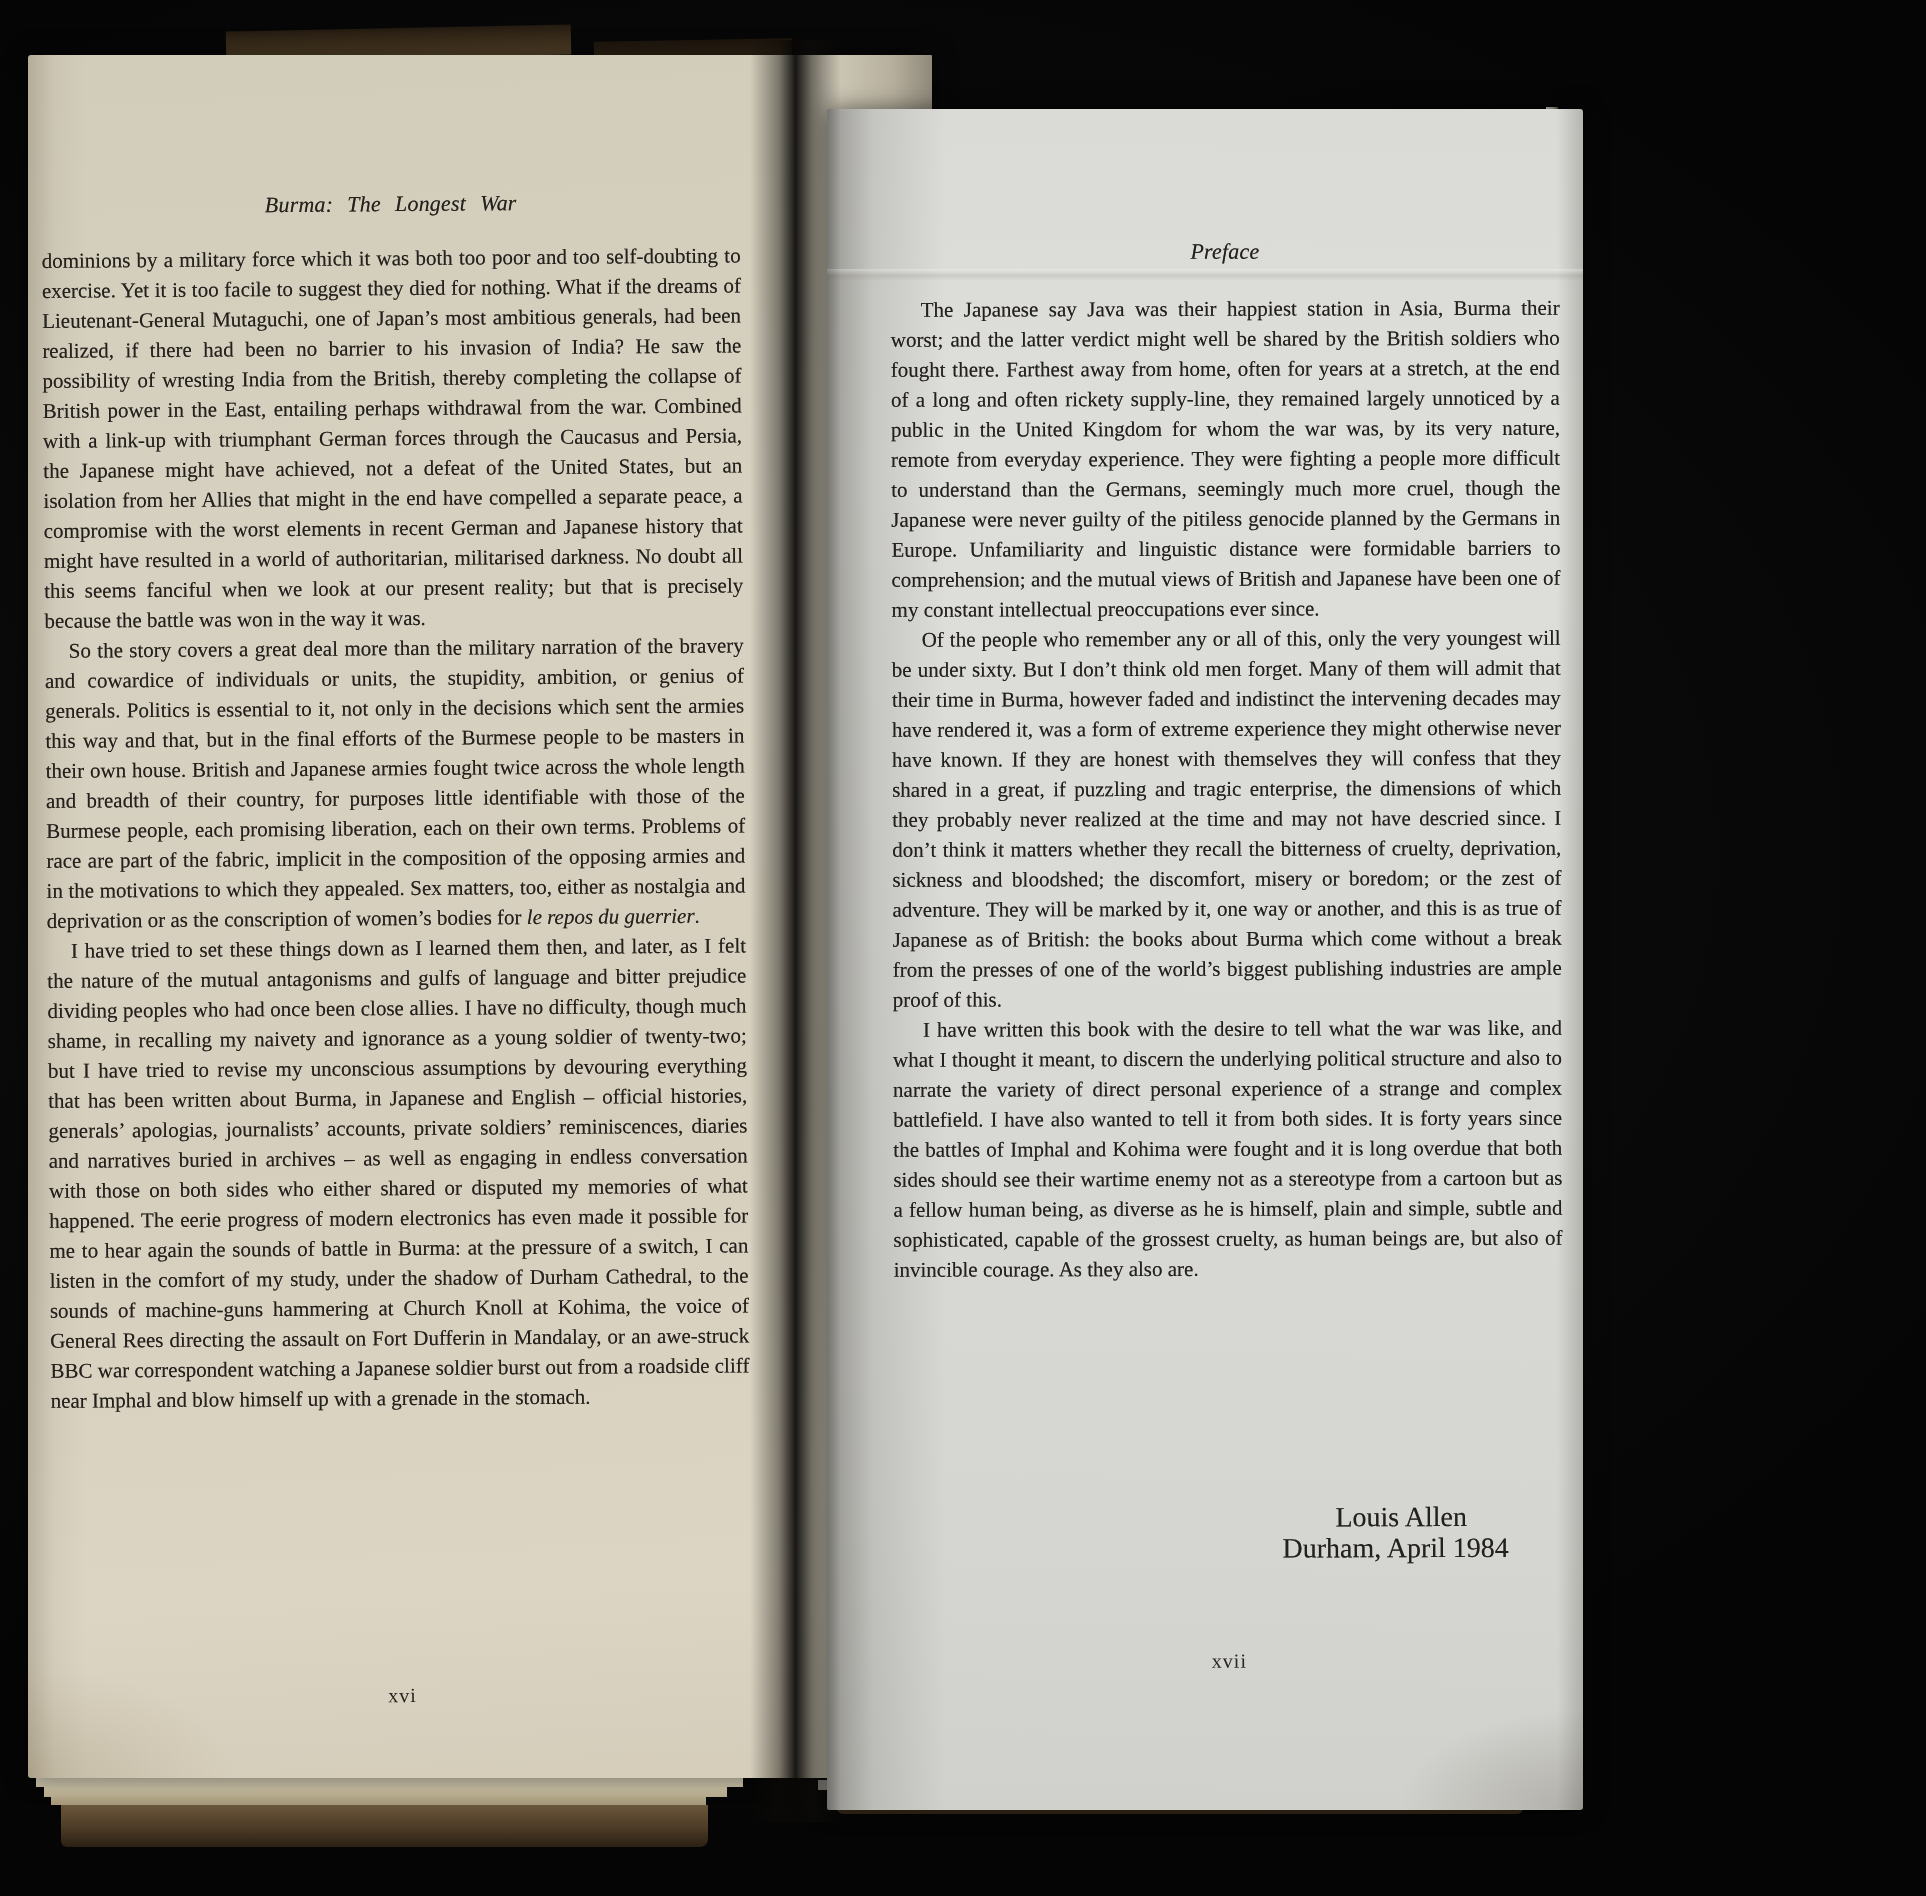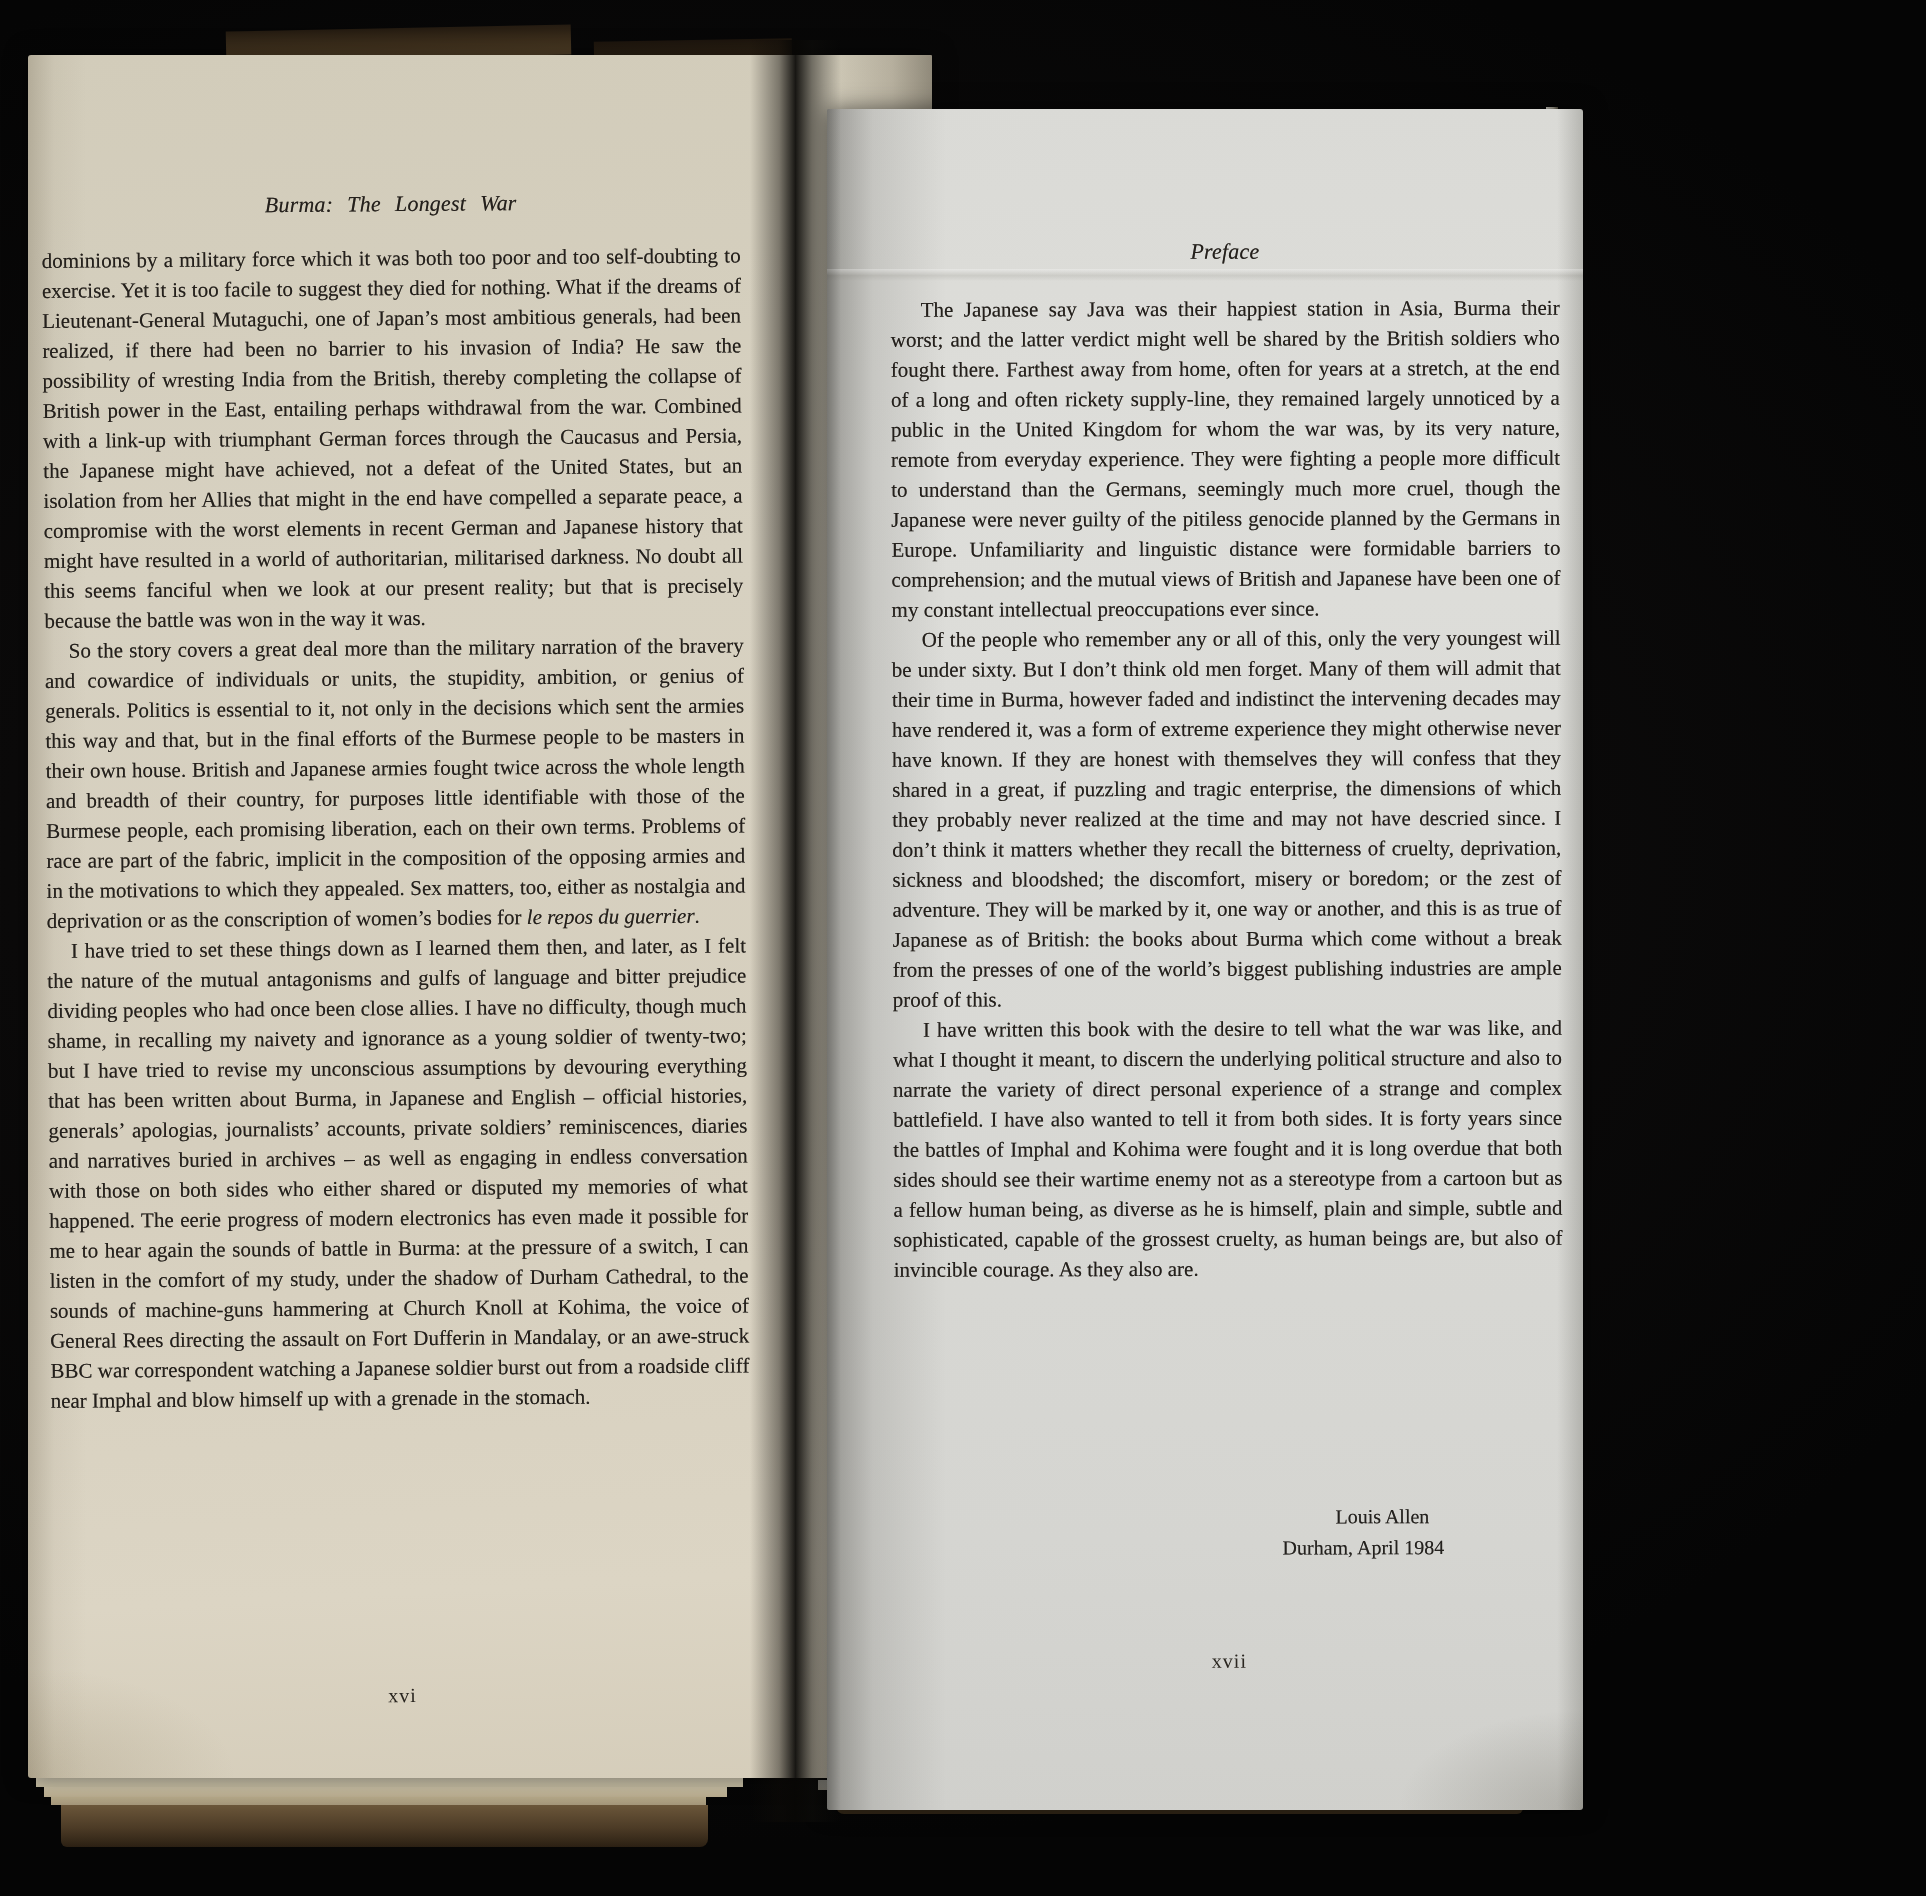--- a/index.html
+++ b/index.html
@@ -37,21 +37,21 @@
     background:linear-gradient(90deg, rgba(0,0,0,0) 0%, rgba(15,12,8,0.45) 32%, rgba(8,7,5,0.92) 50%, rgba(15,14,11,0.5) 68%, rgba(0,0,0,0) 100%);
   }
   .text-col{position:absolute;color:#24201c;text-shadow:0 0 0.6px rgba(35,30,24,0.55);}
   .running-head{font-style:italic;font-size:22px;text-align:center;word-spacing:0.38em;letter-spacing:0.2px;}
   .body-text{font-size:21px;line-height:30px;text-align:justify;}
   .body-text .para{margin:0;}
   .body-text .para.indent{text-indent:24px;}
   .page-right .body-text .para.indent{text-indent:30px;}
   .it{font-style:italic;}
   .pagenum{position:absolute;font-size:20px;letter-spacing:1px;text-align:center;color:#2a2620;}
-  .signature{position:absolute;font-size:20px;line-height:31px;color:#23211e;text-shadow:0 0 0.6px rgba(35,30,24,0.5);}
+  .signature{position:absolute;font-size:28px;line-height:31px;color:#23211e;text-shadow:0 0 0.6px rgba(35,30,24,0.5);}
   .signature .sig-name{padding-left:53px;}
   .tilt-l{transform:rotate(-0.45deg);transform-origin:left top;}
   .tilt-r{transform:rotate(-0.18deg);transform-origin:left top;}
   
   .cover-top-sliver{
     position:absolute;left:226px;top:28px;width:345px;height:30px;z-index:1;
     background:linear-gradient(180deg,#241b11 0%, #41321e 60%, #55432a 100%);transform:rotate(-1.2deg);
   }
   .cover-top-right{
     position:absolute;left:594px;top:40px;width:198px;height:26px;z-index:1;

